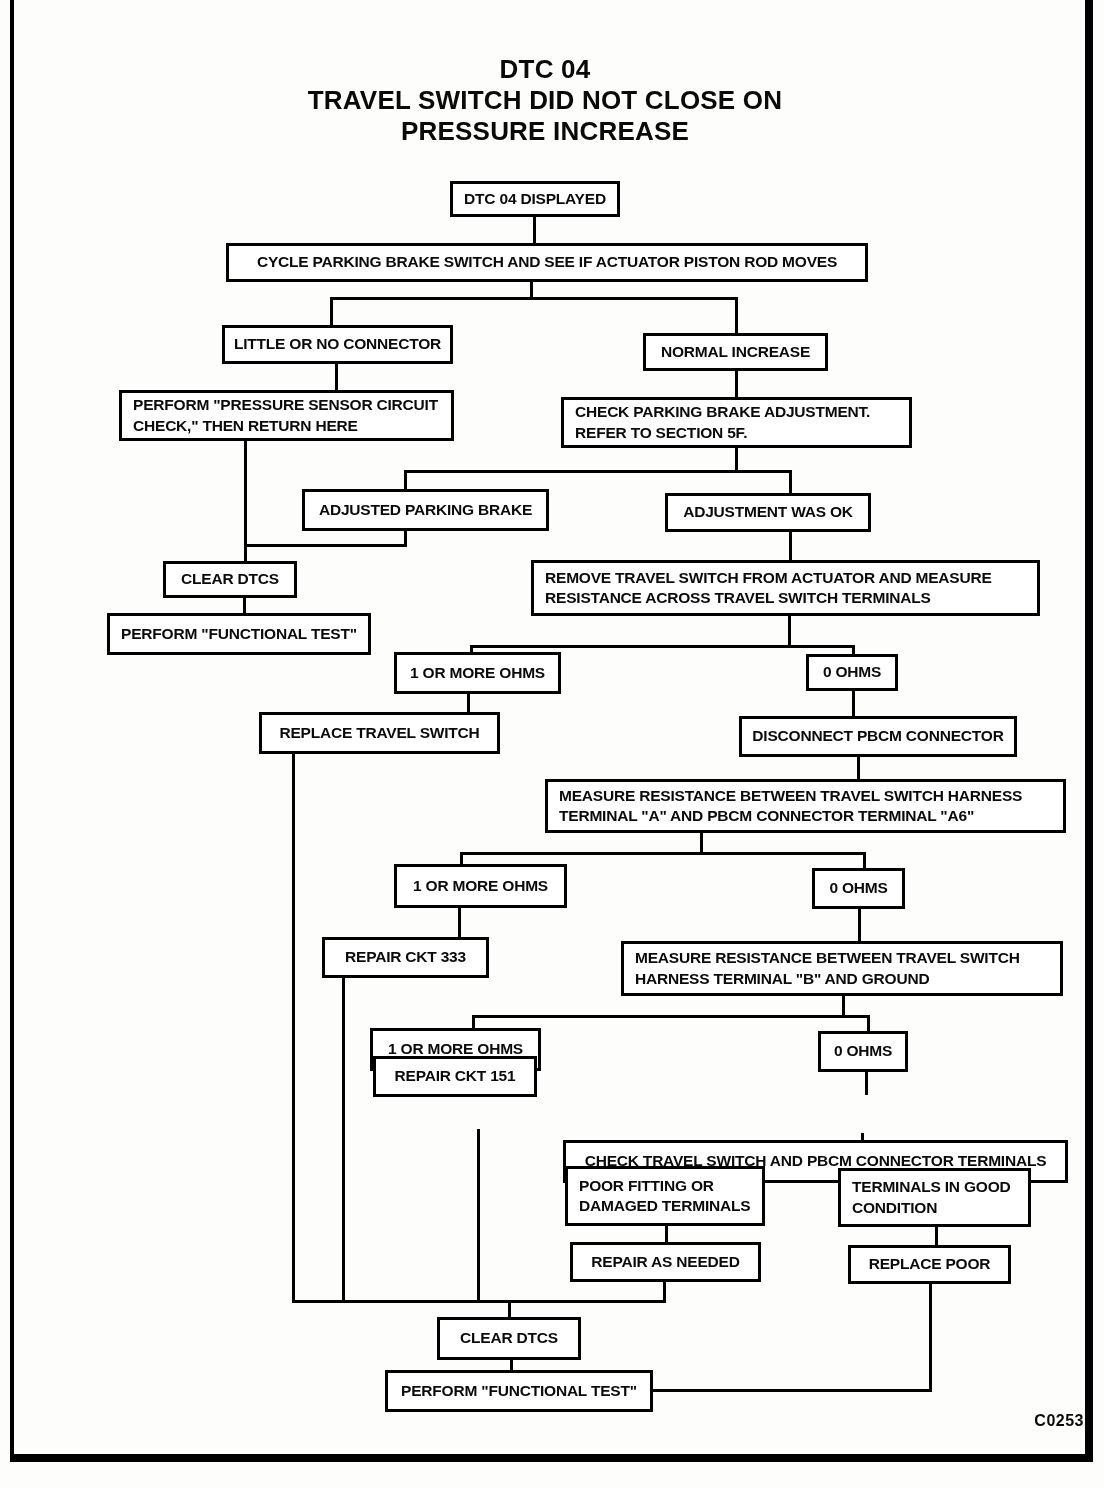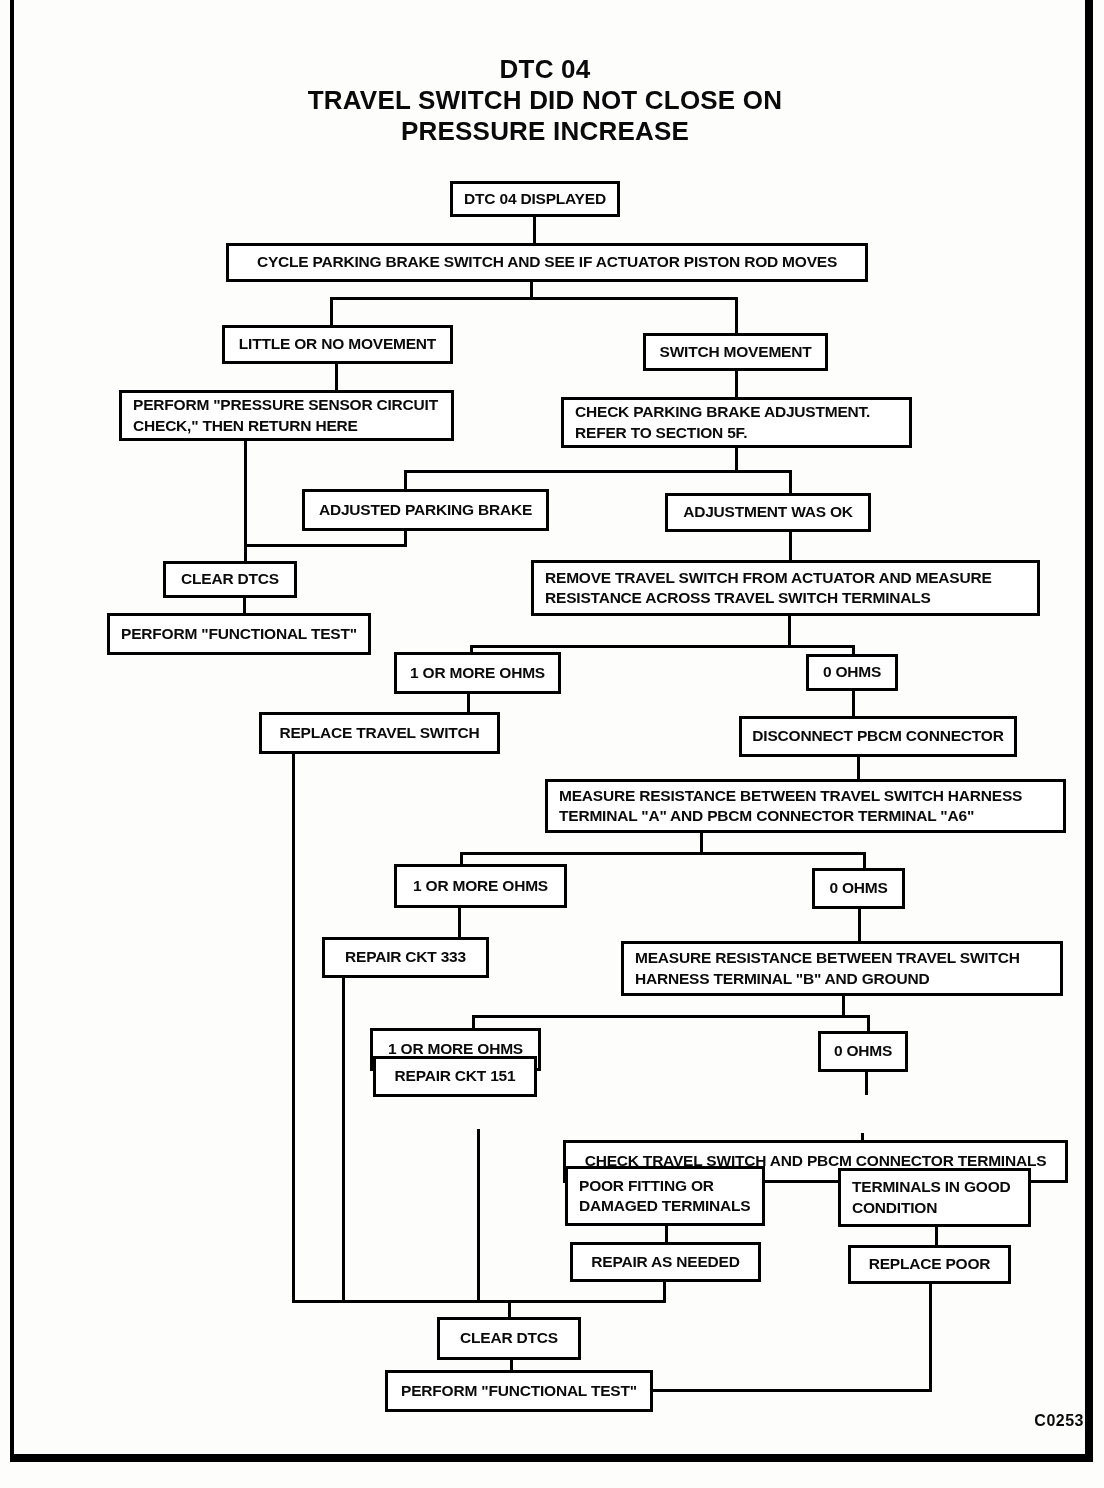--- a/index.html
+++ b/index.html
@@ -94,22 +94,22 @@
   <div class="vl" style="left:477px;top:1129px;height:174px"></div>
   <div class="vl" style="left:663px;top:1280px;height:23px"></div>
   <div class="hl" style="left:292px;top:1300px;width:374px"></div>
   <div class="vl" style="left:508px;top:1300px;height:20px"></div>
   <div class="vl" style="left:510px;top:1358px;height:15px"></div>
   <div class="vl" style="left:929px;top:1282px;height:110px"></div>
   <div class="hl" style="left:651px;top:1389px;width:281px"></div>
 
   <div class="node" style="left:450px;top:181px;width:170px;height:36px">DTC 04 DISPLAYED</div>
   <div class="node" style="left:226px;top:243px;width:642px;height:39px">CYCLE PARKING BRAKE SWITCH AND SEE IF ACTUATOR PISTON ROD MOVES</div>
-  <div class="node" style="left:222px;top:325px;width:231px;height:39px">LITTLE OR NO MOVEMENT</div>
-  <div class="node" style="left:643px;top:333px;width:185px;height:38px">SWITCH MOVEMENT</div>
+  <div class="node" style="left:222px;top:325px;width:231px;height:39px">LITTLE OR NO CONNECTOR</div>
+  <div class="node" style="left:643px;top:333px;width:185px;height:38px">NORMAL INCREASE</div>
   <div class="node ml" style="left:119px;top:390px;width:335px;height:51px">PERFORM "PRESSURE SENSOR CIRCUIT
 CHECK," THEN RETURN HERE</div>
   <div class="node ml" style="left:561px;top:397px;width:351px;height:51px">CHECK PARKING BRAKE ADJUSTMENT.
 REFER TO SECTION 5F.</div>
   <div class="node" style="left:665px;top:493px;width:206px;height:39px">ADJUSTMENT WAS OK</div>
   <div class="node" style="left:302px;top:489px;width:247px;height:42px">ADJUSTED PARKING BRAKE</div>
   <div class="node" style="left:163px;top:561px;width:134px;height:37px">CLEAR DTCS</div>
   <div class="node" style="left:107px;top:613px;width:264px;height:42px">PERFORM "FUNCTIONAL TEST"</div>
   <div class="node ml" style="left:531px;top:560px;width:509px;height:56px">REMOVE TRAVEL SWITCH FROM ACTUATOR AND MEASURE
 RESISTANCE ACROSS TRAVEL SWITCH TERMINALS</div>

